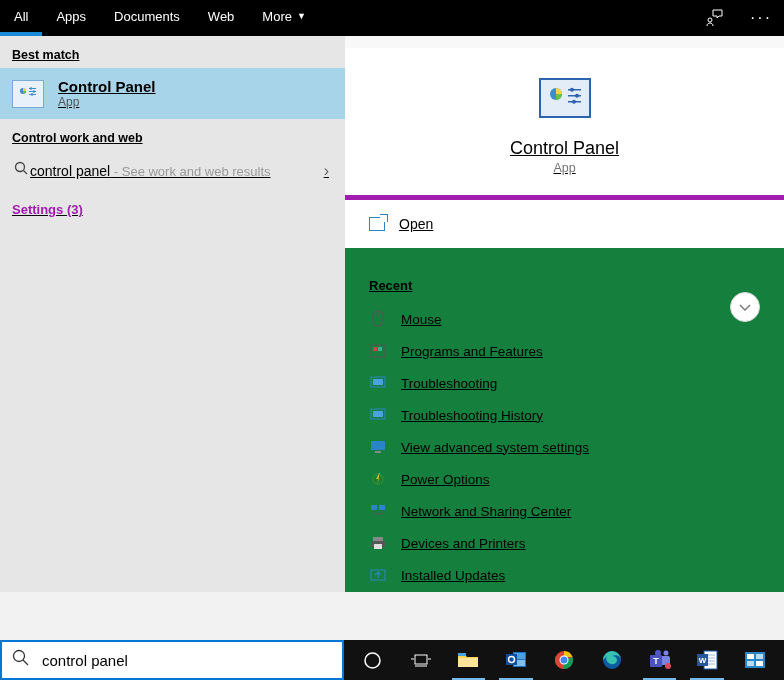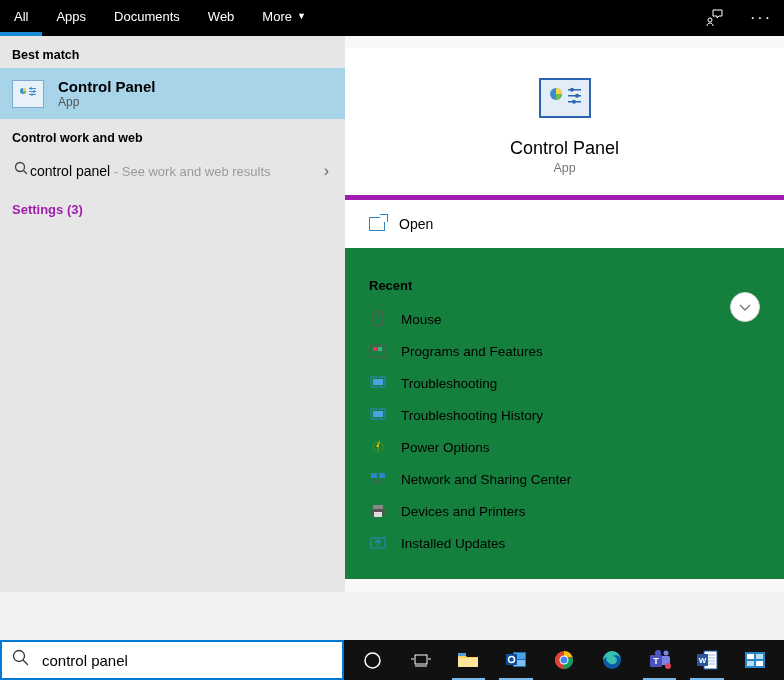--- a/index.html
+++ b/index.html
@@ -5,21 +5,21 @@
 * { margin: 0; padding: 0; box-sizing: border-box; font-family: "Segoe UI", Arial, sans-serif; }
 body { width: 784px; height: 680px; background: #f2f2f2; overflow: hidden; position: relative; }
 
 .tabs-bar { height: 36px; background: #000; display: flex; align-items: stretch; padding: 0 0; }
 .tab { color: #fff; font-size: 13px; padding: 0 14px; display: flex; align-items: center; cursor: pointer; border-bottom: 4px solid transparent; }
 .tab.active { border-bottom-color: #1a8ad6; }
 .tab-more { display: flex; align-items: center; gap: 5px; }
 .top-right { margin-left: auto; display: flex; align-items: center; }
 .top-btn { width: 46px; height: 50px; display: flex; align-items: center; justify-content: center; color: #fff; cursor: pointer; }
 
-.content { display: flex; height: 556px; }
+.content { display: flex; height: 556px; text-decoration: underline; }
 .left-pane { width: 345px; background: #e6e6e6; overflow: hidden; }
 .right-pane { flex: 1; background: #f8f8f8; padding: 0; overflow-y: auto; }
 
 .section-title { font-size: 12.5px; font-weight: 600; color: #000; padding: 12px 12px 6px 12px; }
 .best-match { background: #a8d4ea; padding: 10px 12px; display: flex; align-items: center; gap: 14px; cursor: pointer; }
 .best-match .icon-box { width: 32px; height: 28px; background: #e8f0fa; border: 1px solid #7aa9d6; display: flex; align-items: center; justify-content: center; }
 .best-match .txt .title { font-size: 15px; font-weight: 600; color: #000; }
 .best-match .txt .sub { font-size: 12px; color: #555; }
 
 .search-row { padding: 10px 12px; display: flex; align-items: center; cursor: pointer; }
@@ -190,20 +190,29 @@
         <span class="ri-icon">
             <svg width="16" height="14" viewBox="0 0 16 14">
               <rect x="1" y="1" width="14" height="10" fill="none" stroke="#2a85c7"></rect>
               <rect x="3" y="3" width="10" height="6" fill="#4aa3e0"></rect>
             </svg>
           </span>
         <span>Troubleshooting History</span>
       </div>
       <div class="recent-item">
         <span class="ri-icon">
+            <svg width="16" height="14" viewBox="0 0 16 14">
+              <rect x="1" y="1" width="14" height="9" fill="#2a85c7"></rect>
+              <rect x="5" y="11" width="6" height="2" fill="#888"></rect>
+            </svg>
+          </span>
+        <span>View advanced system settings</span>
+      </div>
+      <div class="recent-item">
+        <span class="ri-icon">
             <svg width="16" height="16" viewBox="0 0 16 16">
               <circle cx="8" cy="8" r="5" fill="none" stroke="#2e8b2e" stroke-width="1.5"></circle>
               <path d="M8 3 L8 8" stroke="#2e8b2e" stroke-width="1.5"></path>
               <path d="M10 1 L6 8 L9 8 L7 14" fill="#f0c000"></path>
             </svg>
           </span>
         <span>Power Options</span>
       </div>
       <div class="recent-item">
         <span class="ri-icon">

